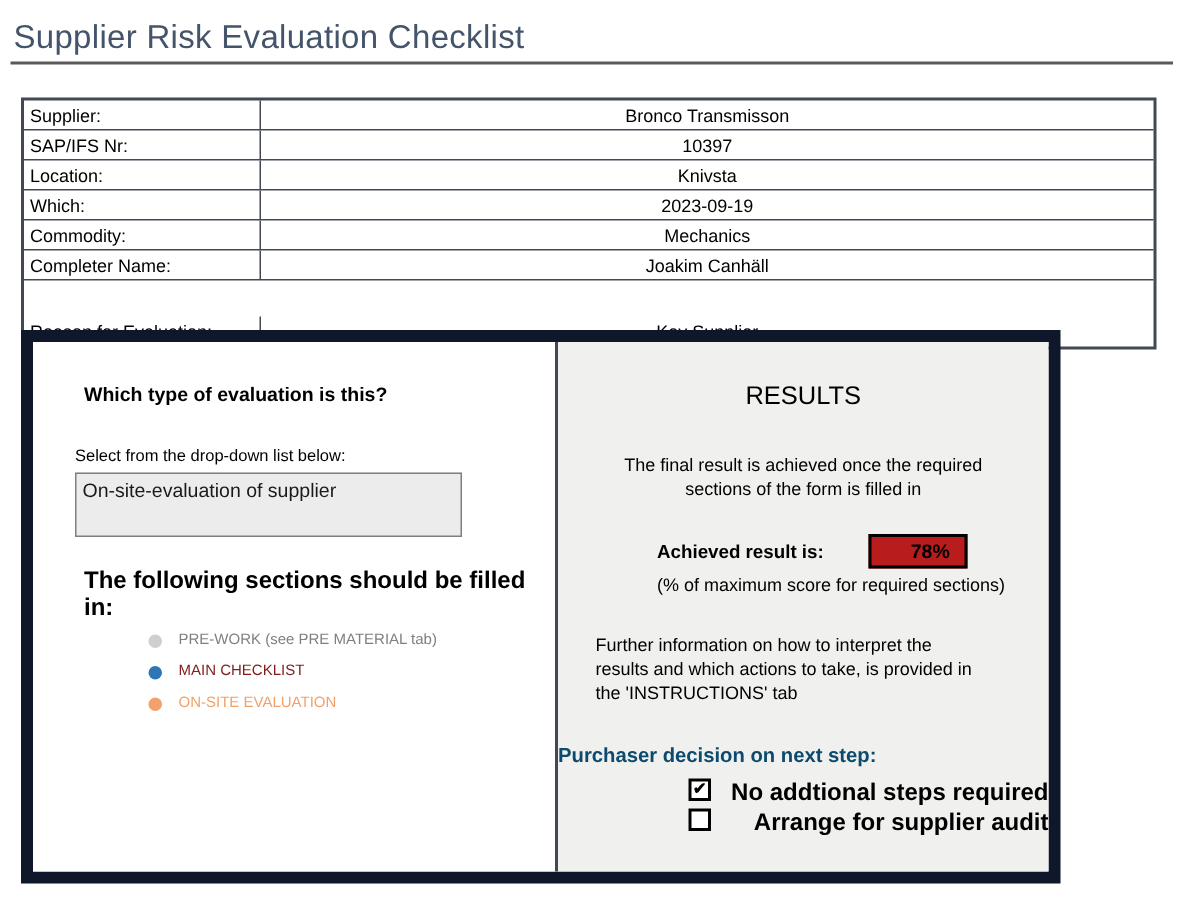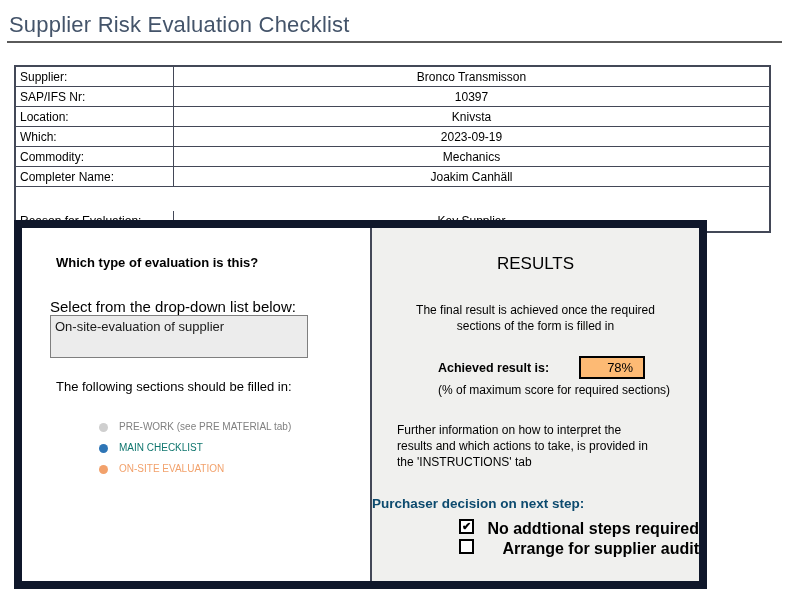--- a/index.html
+++ b/index.html
@@ -43,49 +43,49 @@
   .left-panel {
     flex: 0 0 350px; position: relative; background: #ffffff;
     border-right: 2px solid #434857;
   }
   .right-panel {
     flex: 1; position: relative; background: #f0f0ee;
   }
 
   
   .eval-question { position: absolute; left: 34px; top: 27px; font-size: 13px; font-weight: bold; }
-  .dropdown-hint { position: absolute; left: 28px; top: 70px; font-size: 15px; }
+  .dropdown-hint { position: absolute; left: 28px; top: 70px; font-size: 11px; }
   .eval-dropdown {
     position: absolute; left: 28px; top: 87px; width: 258px; height: 43px;
     background: #ececec; border: 1px solid #7f7f7f;
     font-size: 13px; padding: 3px 0 0 4px; color: #1a1a1a; cursor: default;
   }
-  .sections-heading { position: absolute; left: 34px; top: 151px; font-size: 13px; font-weight: normal; }
+  .sections-heading { position: absolute; left: 34px; top: 151px; font-size: 16px; font-weight: bold; }
   .sections-list { position: absolute; left: 77px; top: 183px; list-style: none; }
   .section-item { display: flex; align-items: flex-end; height: 21px; font-size: 10px; font-weight: normal; }
   .bullet { width: 9px; height: 9px; border-radius: 50%; margin-right: 11px; flex: 0 0 9px; }
   .sec-gray  .bullet { background: #cfcfcf; }
   .sec-gray  .sec-label { color: #808080; }
   .sec-blue  .bullet { background: #2e75b6; }
-  .sec-blue  .sec-label { color: #0f766e; }
+  .sec-blue  .sec-label { color: #7f1d1d; }
   .sec-orange .bullet { background: #f2a16b; }
   .sec-orange .sec-label { color: #f2a16b; }
 
   
   .results-heading { position: absolute; top: 26px; width: 100%; text-align: center; font-size: 17px; font-weight: 400; }
   .results-intro {
     position: absolute; top: 74px; left: 30px; right: 30px;
     text-align: center; font-size: 12px; line-height: 16px;
   }
   .achieved-row { position: absolute; top: 128px; left: 66px; display: flex; align-items: center; }
   .achieved-label { font-size: 12.5px; font-weight: bold; }
   .achieved-box {
-    margin-left: 30px; width: 66px; height: 23px; background: #fdba74;
+    margin-left: 30px; width: 66px; height: 23px; background: #b91c1c;
     border: 2px solid #000; display: flex; align-items: center; justify-content: center;
-    font-size: 13px; font-weight: normal; padding-left: 16px;
+    font-size: 13px; font-weight: bold; padding-left: 16px;
   }
   .achieved-note { position: absolute; top: 155px; left: 66px; font-size: 12px; }
   .further-info {
     position: absolute; top: 194px; left: 25px; right: 25px;
     font-size: 12px; line-height: 16px;
   }
   .decision-heading {
     position: absolute; top: 268px; width: 100%; 
     font-size: 13.5px; font-weight: bold; color: #0c4a6e;
   }

